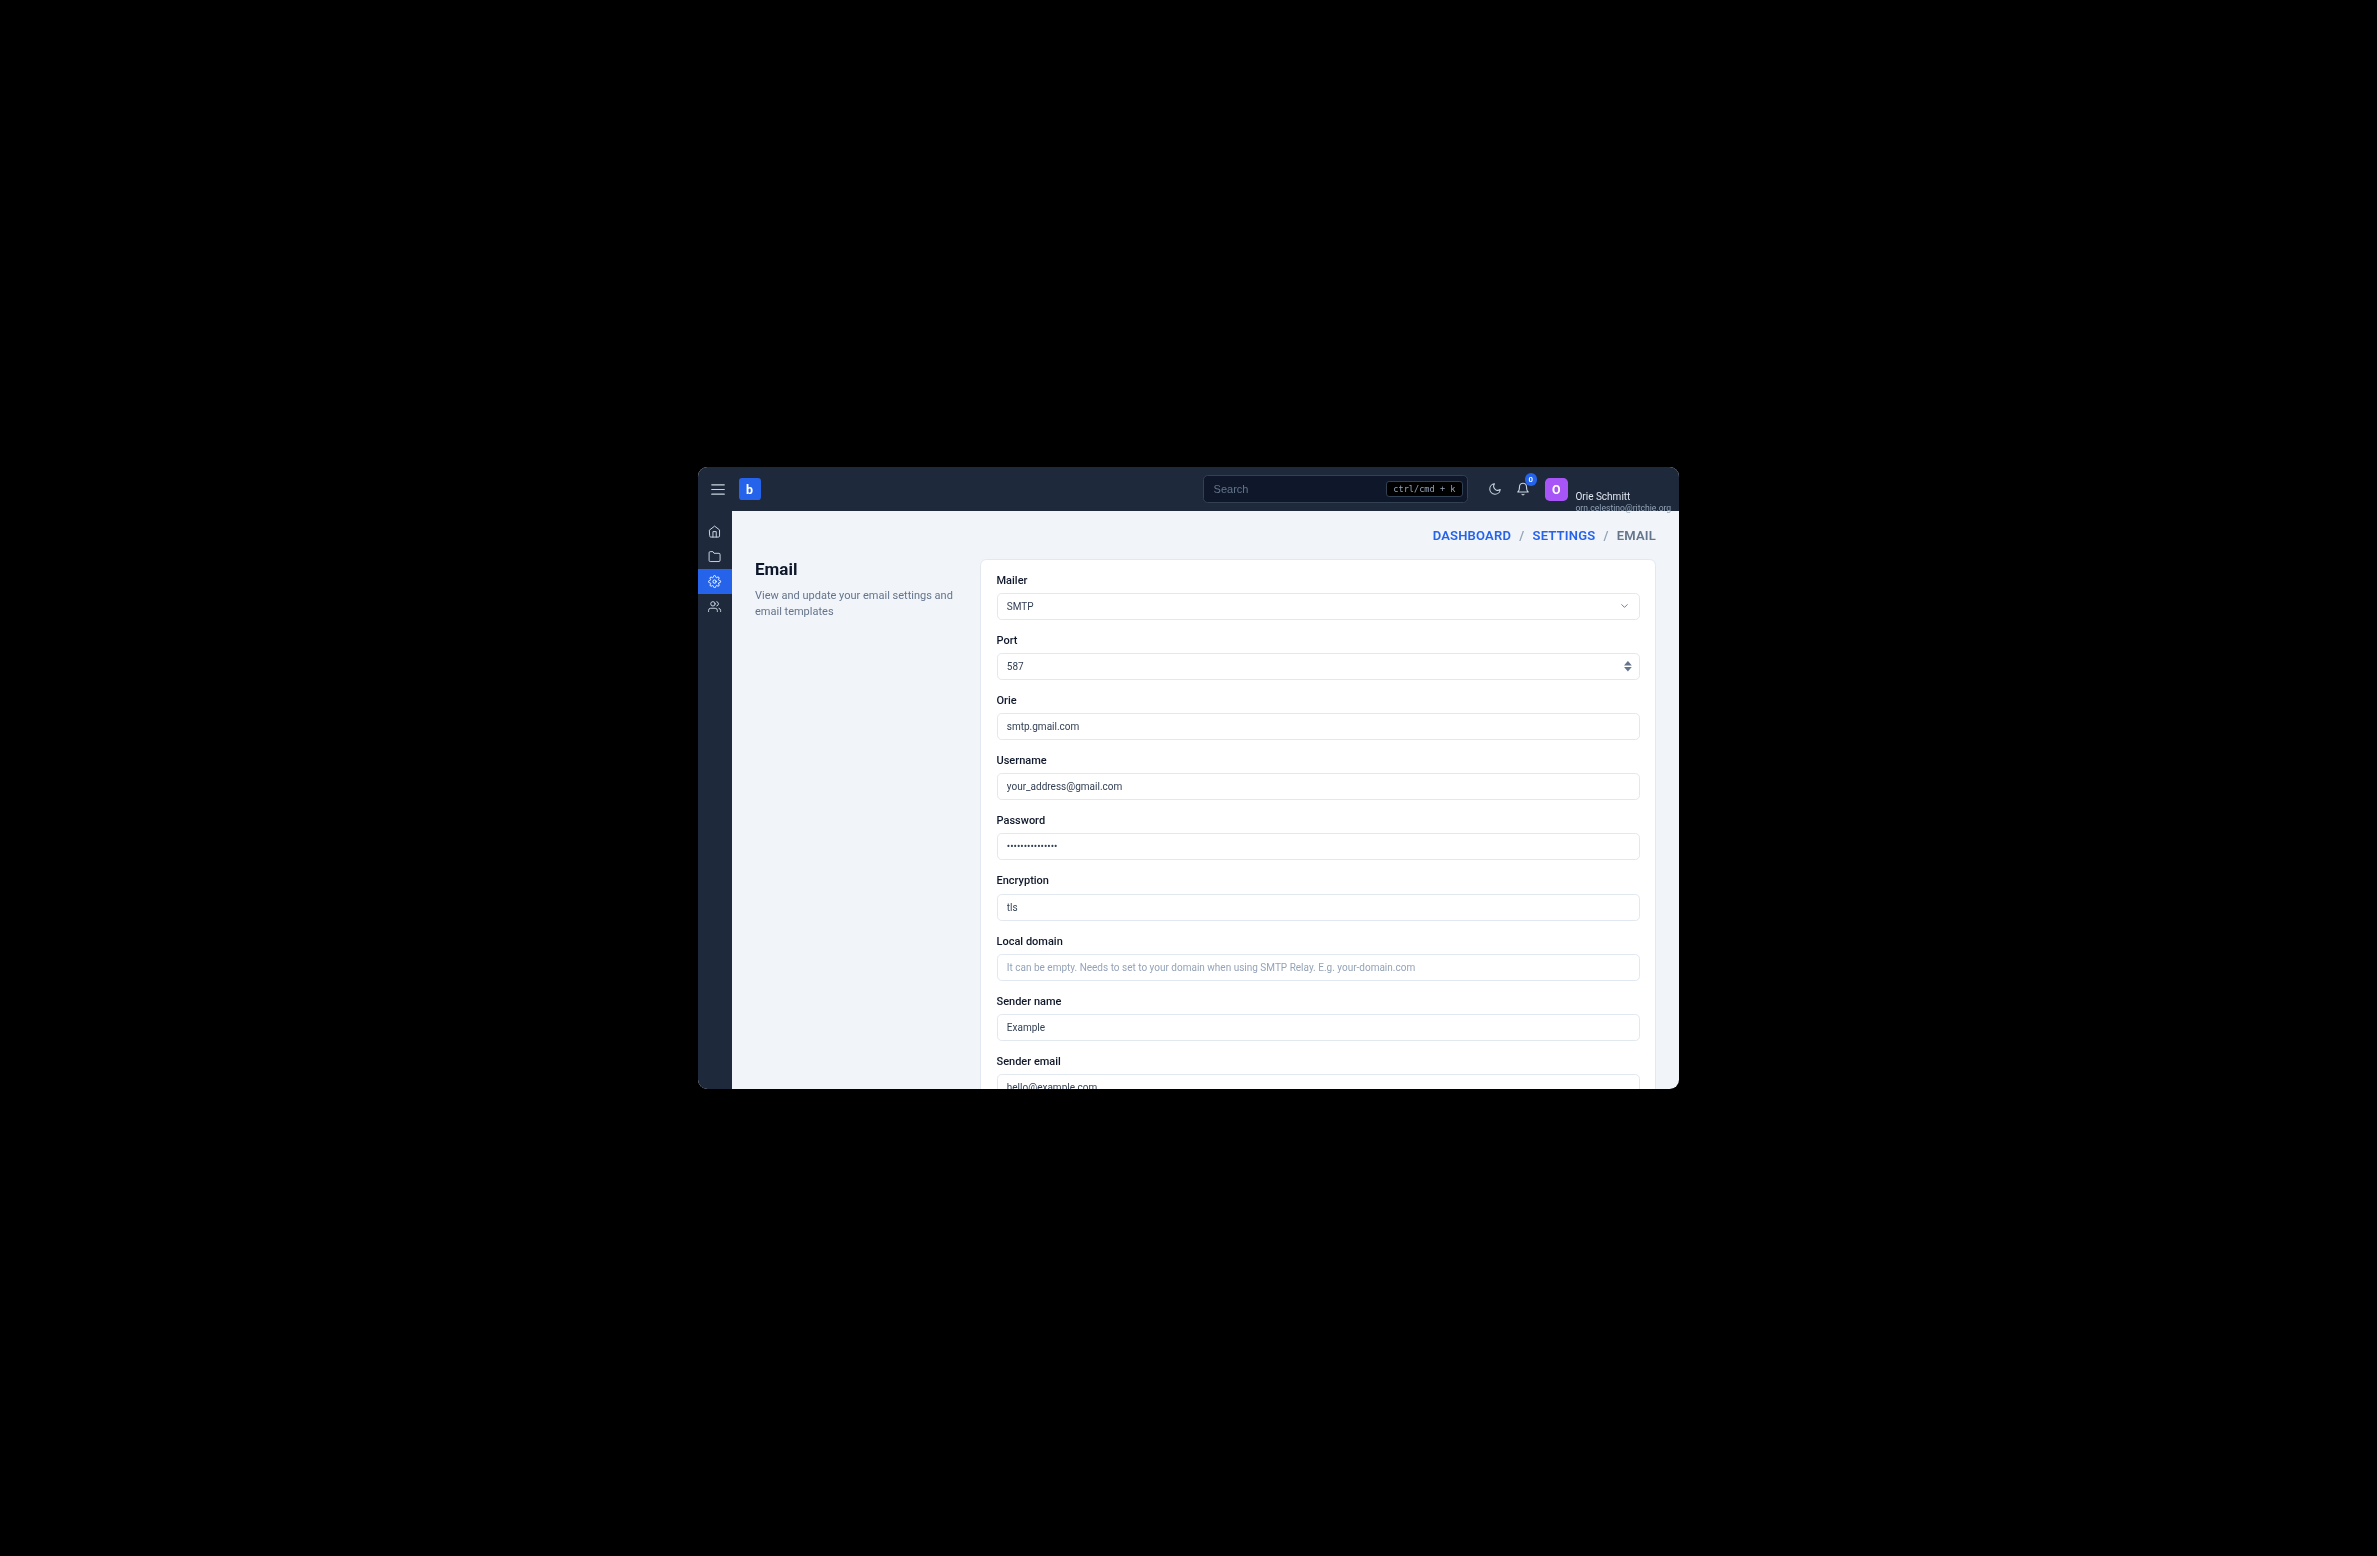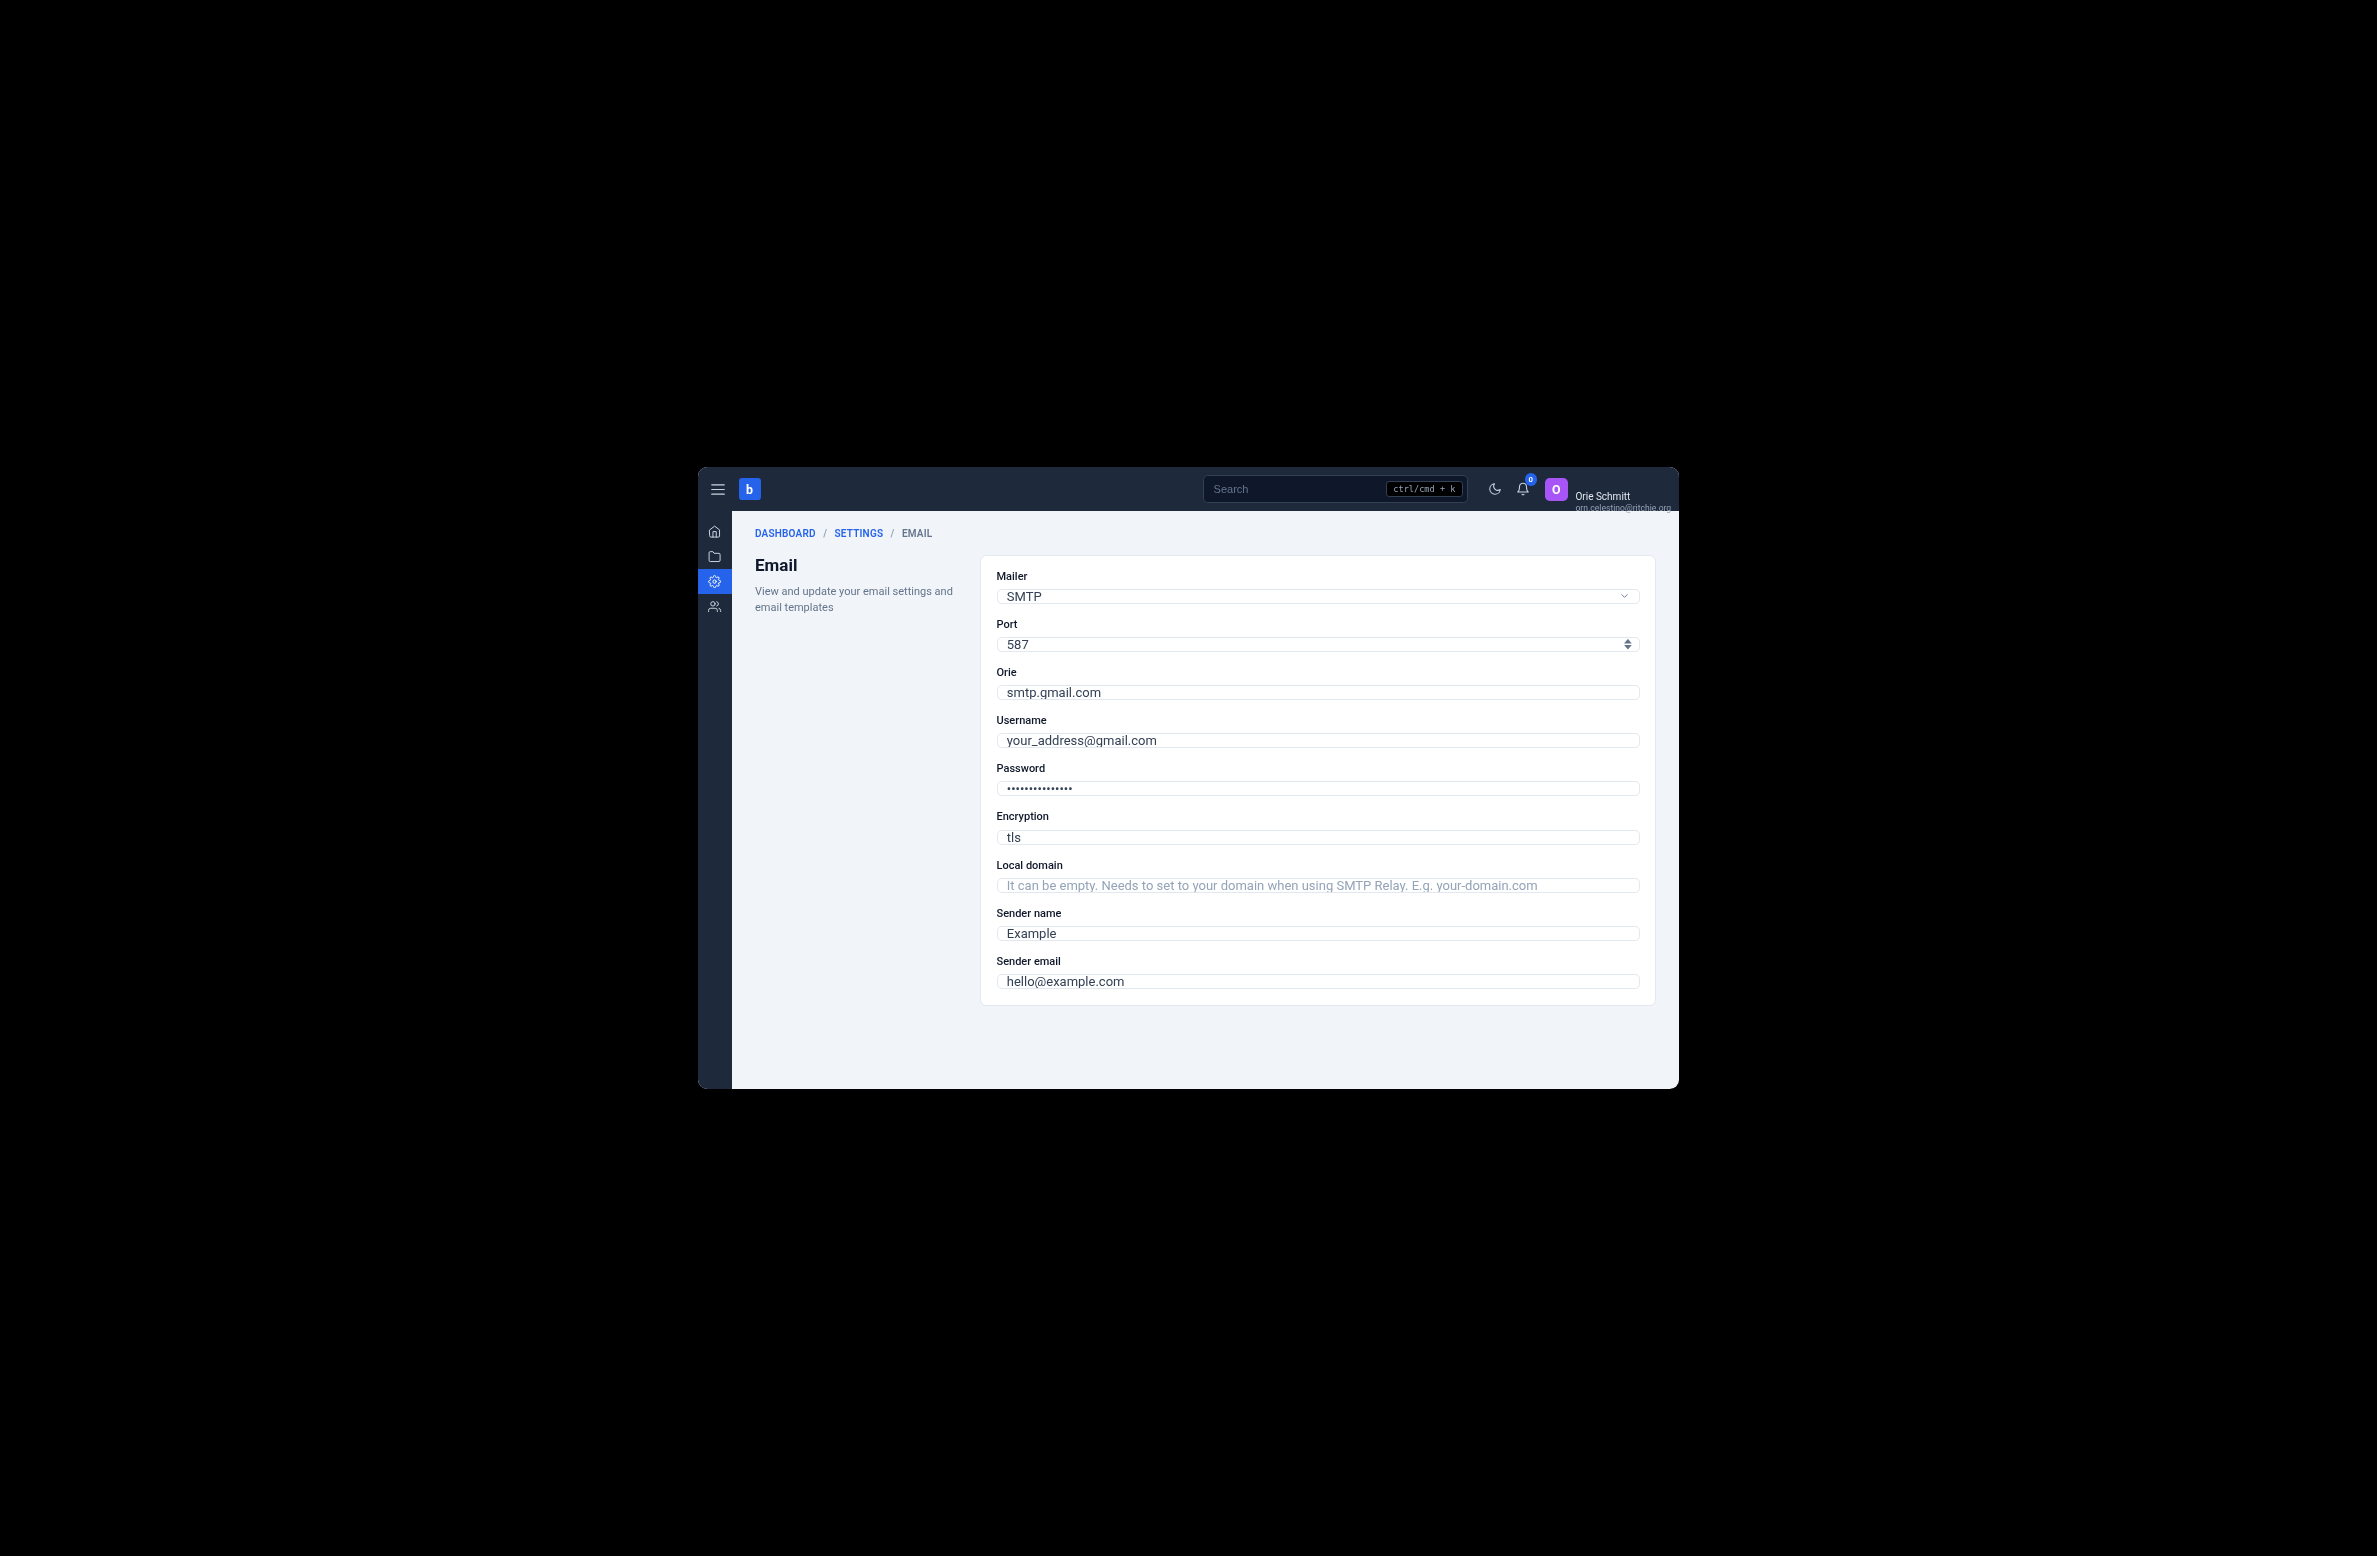--- a/index.html
+++ b/index.html
@@ -166,25 +166,26 @@
   .main {
     flex: 1;
     overflow-y: auto;
     padding: 17px 23px 23px 23px;
     position: relative;
   }
   .main::-webkit-scrollbar { width: 6.2px; }
   .main::-webkit-scrollbar-track { background: transparent; }
   .main::-webkit-scrollbar-thumb { background: #cbd5e1; border-radius: 3.1px; }
   .breadcrumb {
-    font-size: 10px;
+    font-size: 13px;
     font-weight: 600;
     letter-spacing: 0.2px;
     color: #64748b;
     margin-bottom: 15.5px;
+    text-align: right;
   }
   .breadcrumb a { color: #2563eb; text-decoration: none; cursor: pointer; }
   .breadcrumb .sep { color: #94a3b8; margin: 0 4.7px; }
   .content-cols {
     display: flex;
     gap: 23px;
     align-items: flex-start;
   }
   .left-col {
     width: 202px;
@@ -214,25 +215,25 @@
   .field:last-child { margin-bottom: 0; }
   .field-label {
     display: block;
     font-size: 11px;
     font-weight: 500;
     color: #0f172a;
     margin-bottom: 6.2px;
   }
   .control {
     width: 100%;
-    height: 15px;
+    height: 27px;
     border: 0.8px solid #e2e8f0;
     border-radius: 4.7px;
     padding: 0 9.3px;
-    font-size: 13px;
+    font-size: 10px;
     color: #334155;
     background: #fff;
     outline: none;
     font-family: inherit;
   }
   .control::placeholder { color: #94a3b8; }
   .select-wrap {
     position: relative;
   }
   .select-wrap .chev {

